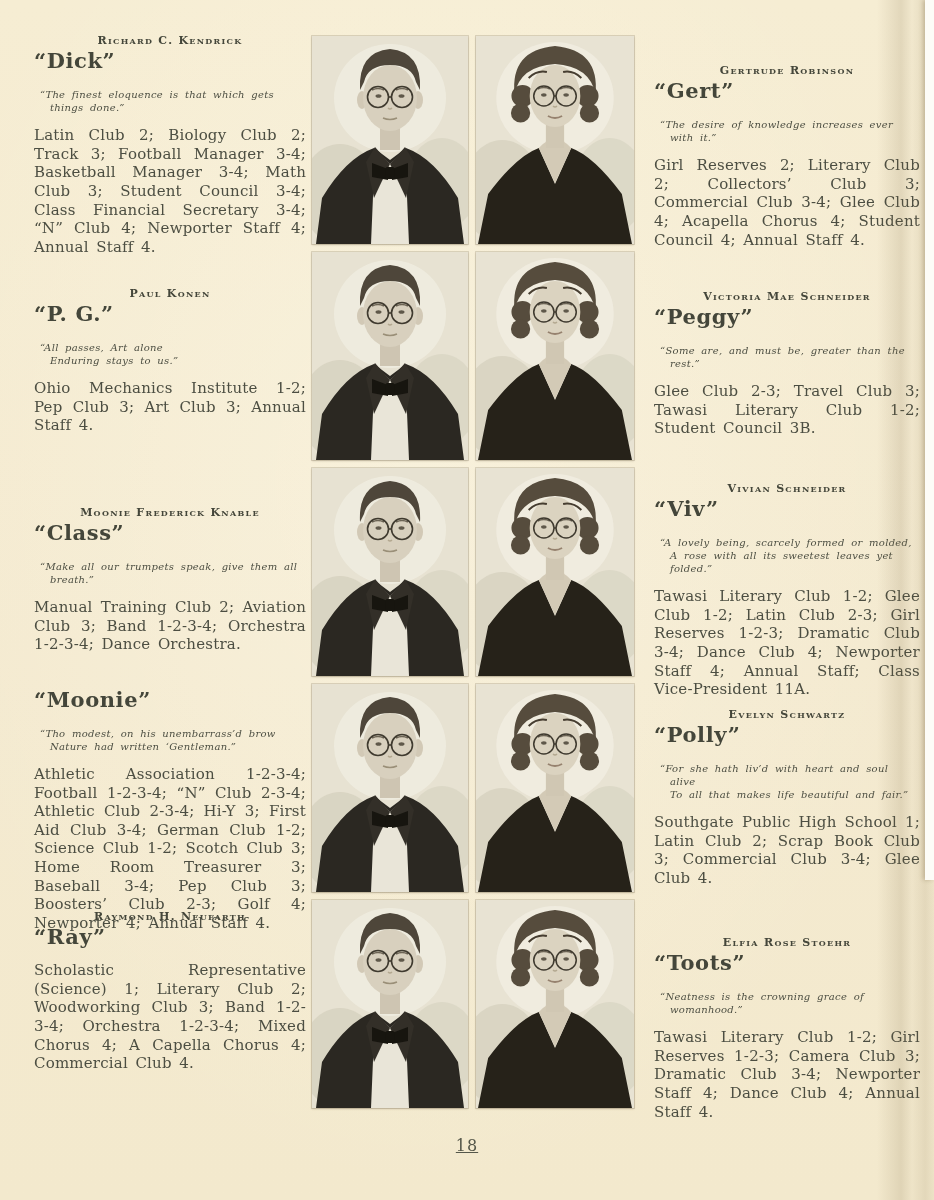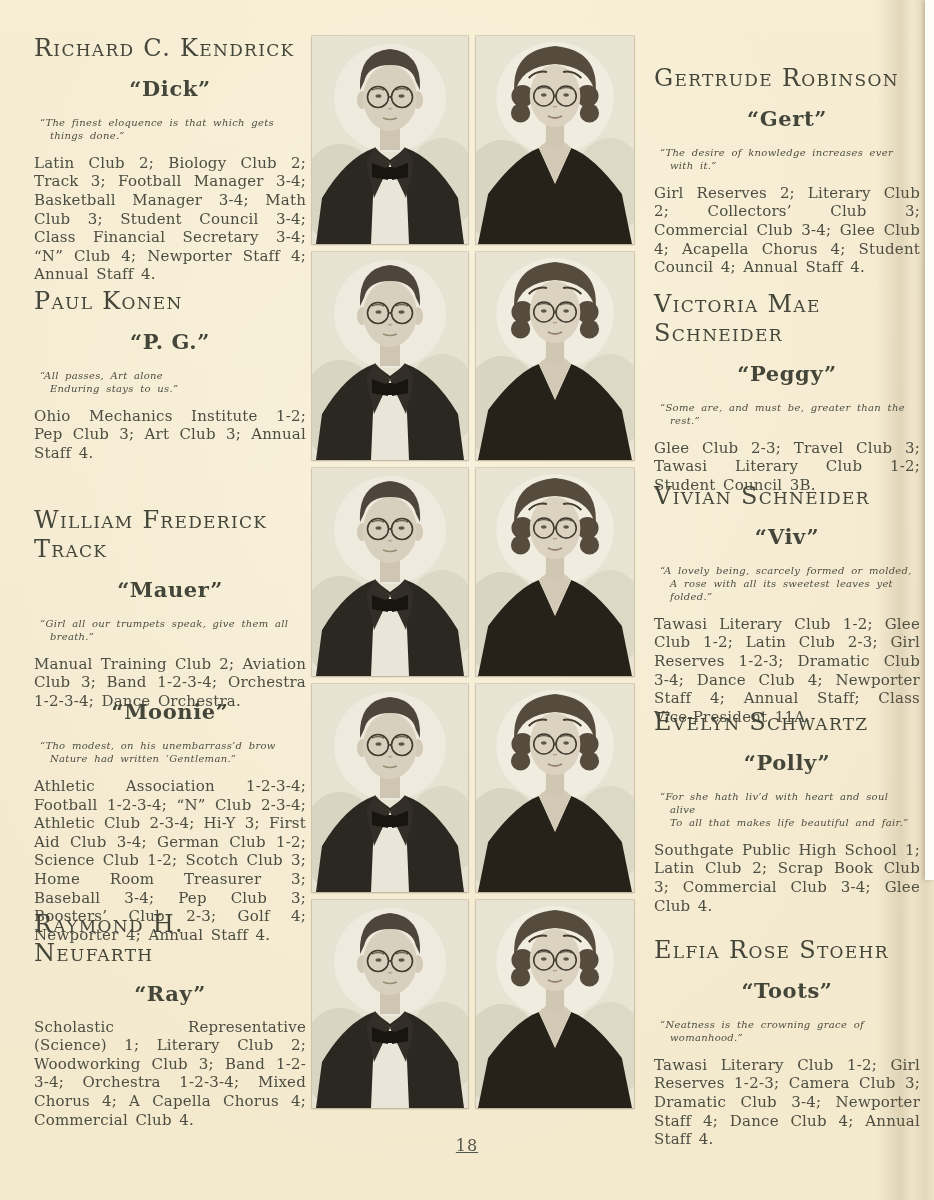--- a/index.html
+++ b/index.html
@@ -25,28 +25,28 @@
       rgba(120,100,60,0.05) 100%);
   }
   .edge-white{
     position:absolute;top:0;right:0;width:9px;height:880px;
     background:#fdfcf7;
     box-shadow:-2px 0 4px rgba(110,90,50,0.30);
   }
   .entry{position:absolute;width:272px;}
   .col-right .entry{width:266px;}
   .s-name{
-    margin:0;text-align:left;
+    margin:0;text-align:center;
     font-variant:small-caps;
-    font-size:24px;font-weight:normal;
+    font-size:11px;font-weight:bold;
     letter-spacing:1.3px;line-height:1.2;
     color:#44463a;
   }
   .s-nick{
-    margin:13px 0 0 0;text-align:center;
+    margin:1px 0 0 0;text-align:left;
     font-size:21px;font-weight:bold;
     letter-spacing:0.6px;color:#44463a;
   }
   .s-quote{
     margin:15px 0 0 0;
     font-style:italic;
     font-size:10px;line-height:1.3;
     padding-left:16px;text-indent:-10px;
     white-space:pre-line;
     letter-spacing:0.3px;word-spacing:3px;
@@ -154,23 +154,23 @@
 
     <section class="entry" style="left:34px;top:287px">
       <h2 class="s-name">Paul Konen</h2>
       <h3 class="s-nick">“P. G.”</h3>
       <p class="s-quote">“All passes, Art alone
 Enduring stays to us.”</p>
       <p class="s-acts">Ohio Mechanics Institute 1-2; Pep Club 3; Art Club 3; Annual Staff 4.</p>
     </section>
 
     <section class="entry" style="left:34px;top:506px">
-      <h2 class="s-name">William Frederick Track</h2>
-      <h3 class="s-nick">“Mauer”</h3>
-      <p class="s-quote">“Girl all our trumpets speak, give them all breath.”</p>
+      <h2 class="s-name">Moonie Frederick Knable</h2>
+      <h3 class="s-nick">“Class”</h3>
+      <p class="s-quote">“Make all our trumpets speak, give them all breath.”</p>
       <p class="s-acts">Manual Training Club 2; Aviation Club 3; Band 1-2-3-4; Orchestra 1-2-3-4; Dance Orchestra.</p>
     </section>
 
     <section class="entry" style="left:34px;top:686px">
       <h3 class="s-nick">“Moonie”</h3>
       <p class="s-quote">“Tho modest, on his unembarrass’d brow
 Nature had written ‘Gentleman.”</p>
       <p class="s-acts">Athletic Association 1-2-3-4; Football 1-2-3-4; “N” Club 2-3-4; Athletic Club 2-3-4; Hi-Y 3; First Aid Club 3-4; German Club 1-2; Science Club 1-2; Scotch Club 3; Home Room Treasurer 3; Baseball 3-4; Pep Club 3; Boosters’ Club 2-3; Golf 4; Newporter 4; Annual Staff 4.</p>
     </section>
 

